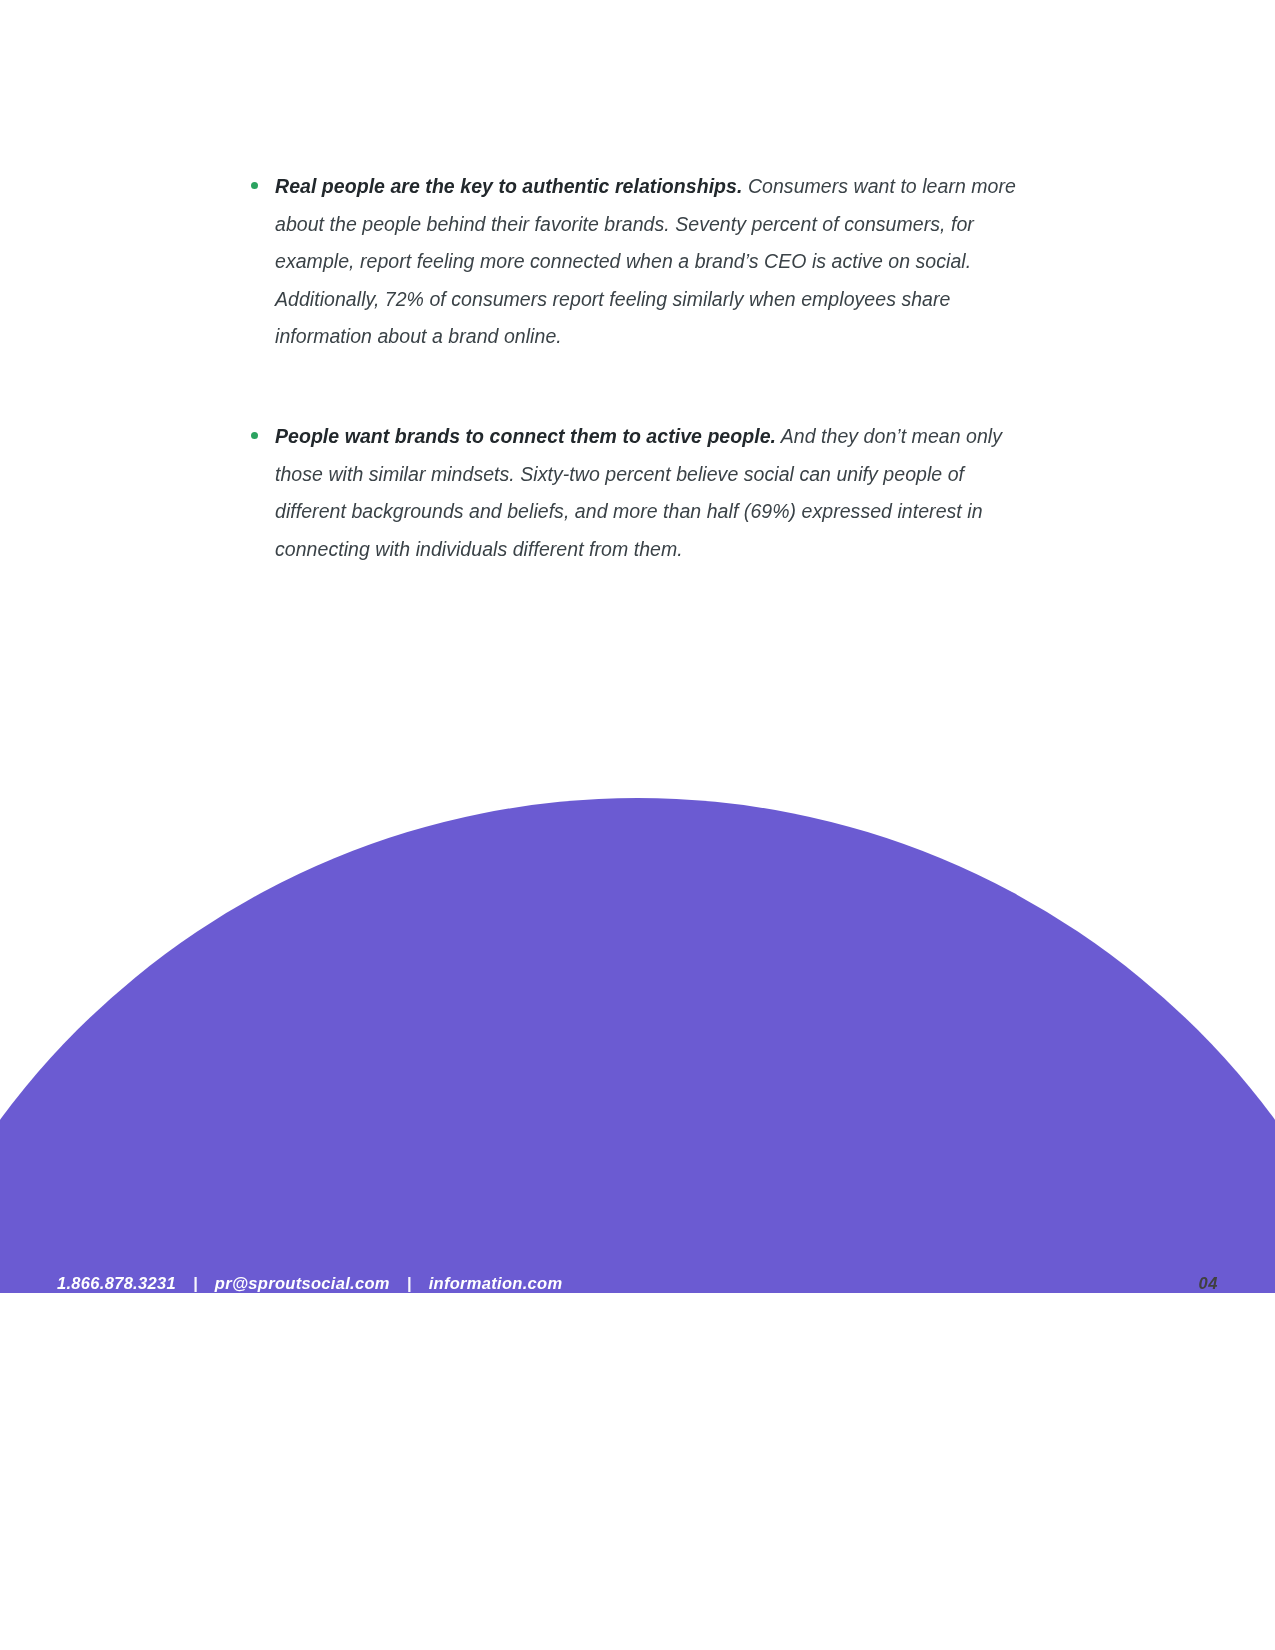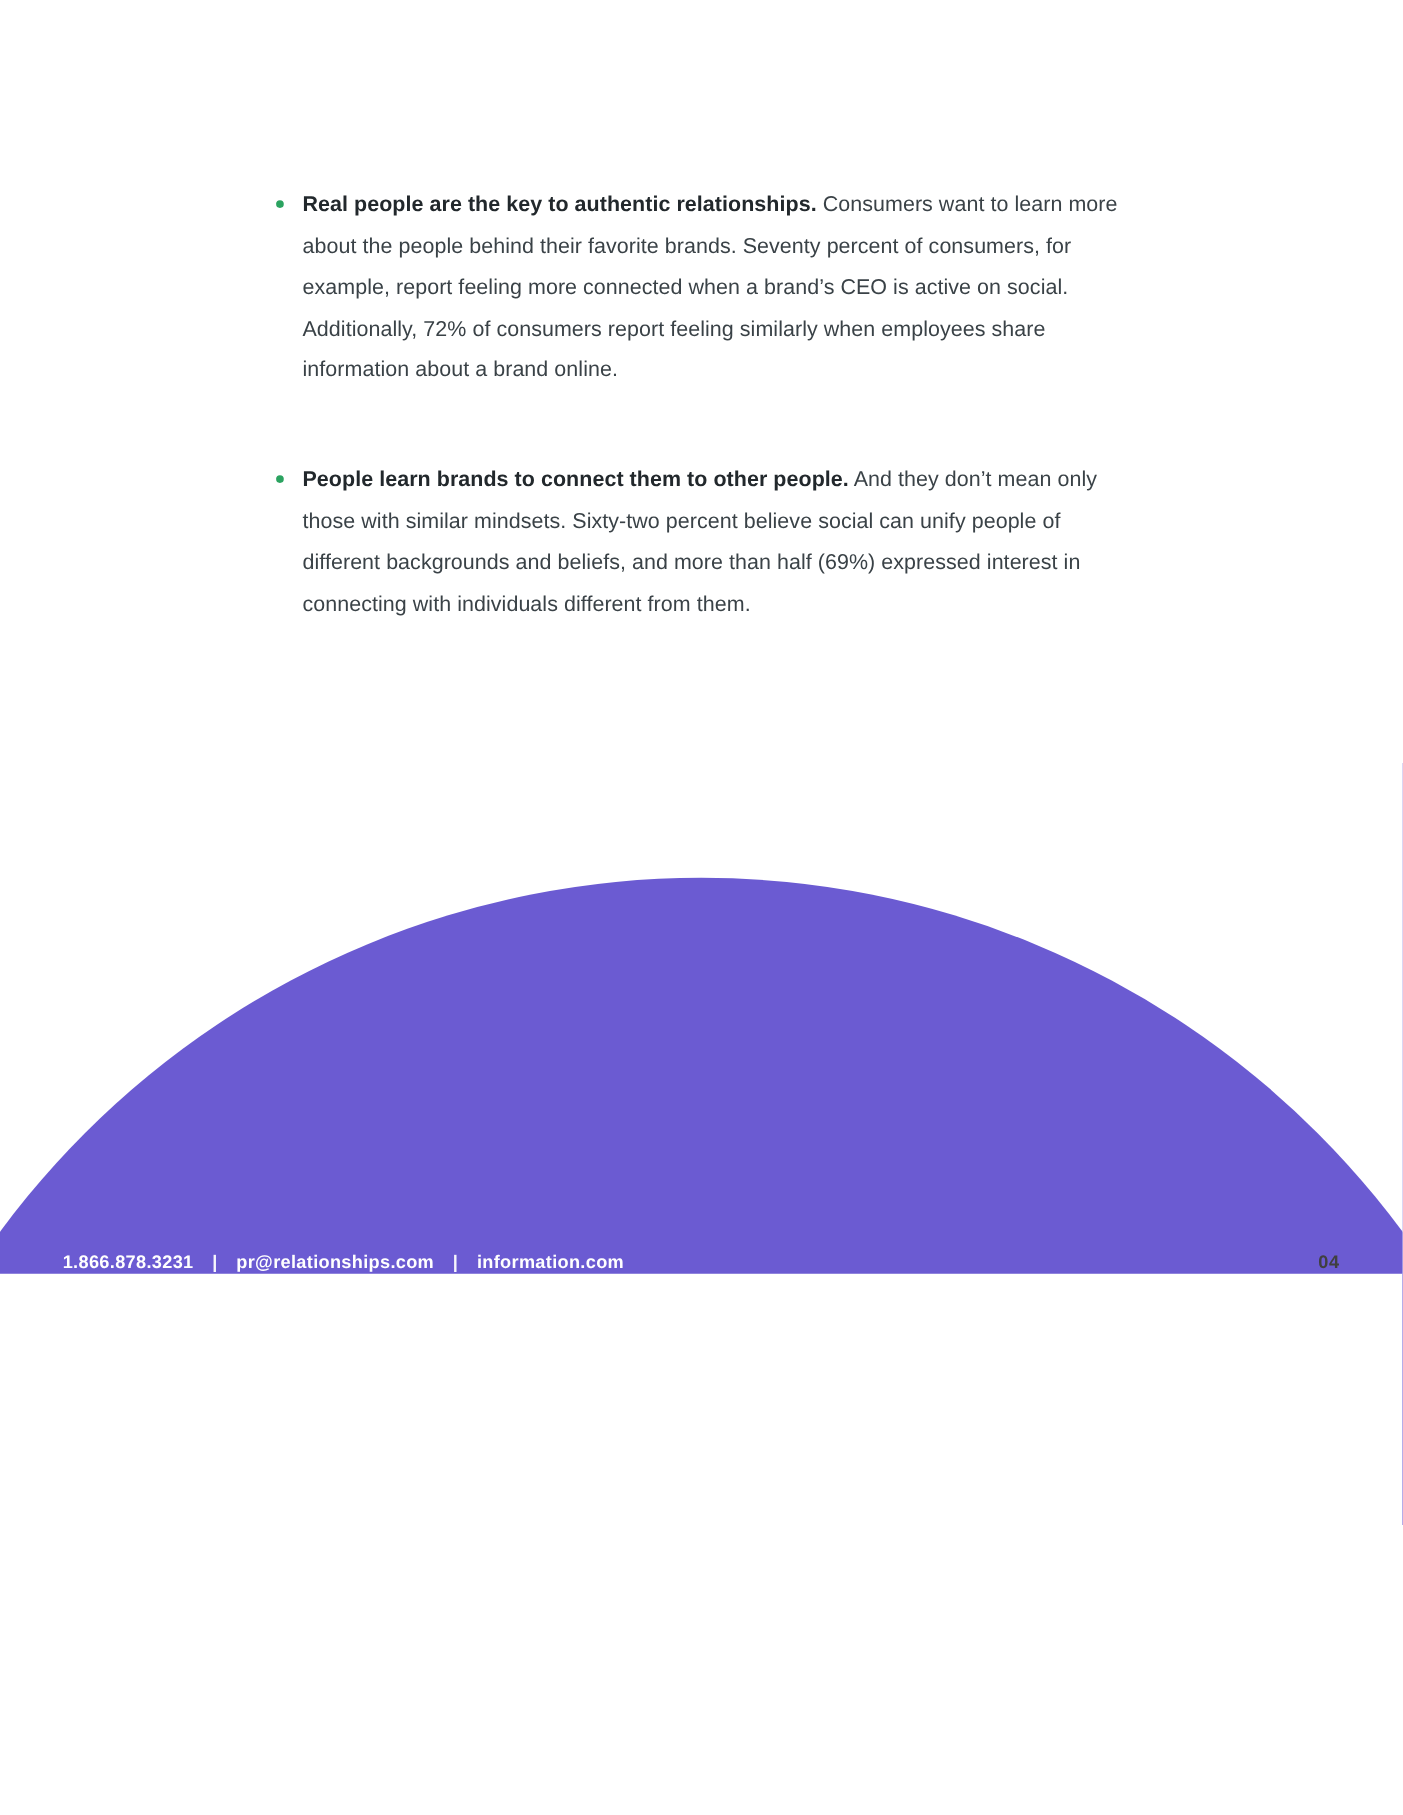--- a/index.html
+++ b/index.html
@@ -10,23 +10,24 @@
     width: 1275px;
     height: 1650px;
     background: #ffffff;
     font-family: "Liberation Sans", sans-serif;
     overflow: hidden;
   }
 
   .page {
     position: relative;
     width: 1275px;
-    height: 1158px;
+    height: 1293px;
     background: #ffffff;
     overflow: hidden;
+    font-style: italic;
   }
 
   
   .circle-decoration {
     position: absolute;
     left: -155px;
     top: 798px;
     width: 1585px;
     height: 1585px;
     border-radius: 50%;
@@ -138,30 +139,30 @@
   <div class="content">
     <ul class="bullet-list">
 
       <li class="bullet-item">
         <span class="bullet-dot"></span>
         <span class="bullet-text"><span class="bullet-lead">Real people are the key to authentic relationships.</span><span> Consumers want to learn more about the people behind their favorite brands. Seventy percent of consumers, for example, report feeling more connected when a brand’s CEO is active on social. Additionally, 72% of consumers report feeling similarly when employees share information about a brand online.</span></span>
       </li>
 
       <li class="bullet-item">
         <span class="bullet-dot"></span>
-        <span class="bullet-text"><span class="bullet-lead">People learn brands to connect them to other people.</span><span> And they don’t mean only those with similar mindsets. Sixty-two percent believe social can unify people of different backgrounds and beliefs, and more than half (69%) expressed interest in connecting with individuals different from them.</span></span>
+        <span class="bullet-text"><span class="bullet-lead">People want brands to connect them to active people.</span><span> And they don’t mean only those with similar mindsets. Sixty-two percent believe social can unify people of different backgrounds and beliefs, and more than half (69%) expressed interest in connecting with individuals different from them.</span></span>
       </li>
 
     </ul>
   </div>
 
   <div class="footer">
     <div class="footer-left">
       <span class="footer-item">1.866.878.3231</span>
       <span class="footer-sep">|</span>
-      <span class="footer-item">pr@relationships.com</span>
+      <span class="footer-item">pr@sproutsocial.com</span>
       <span class="footer-sep">|</span>
       <span class="footer-item">information.com</span>
     </div>
     <div class="footer-page">04</div>
   </div>
 
 </div>
 
 </body></html>

